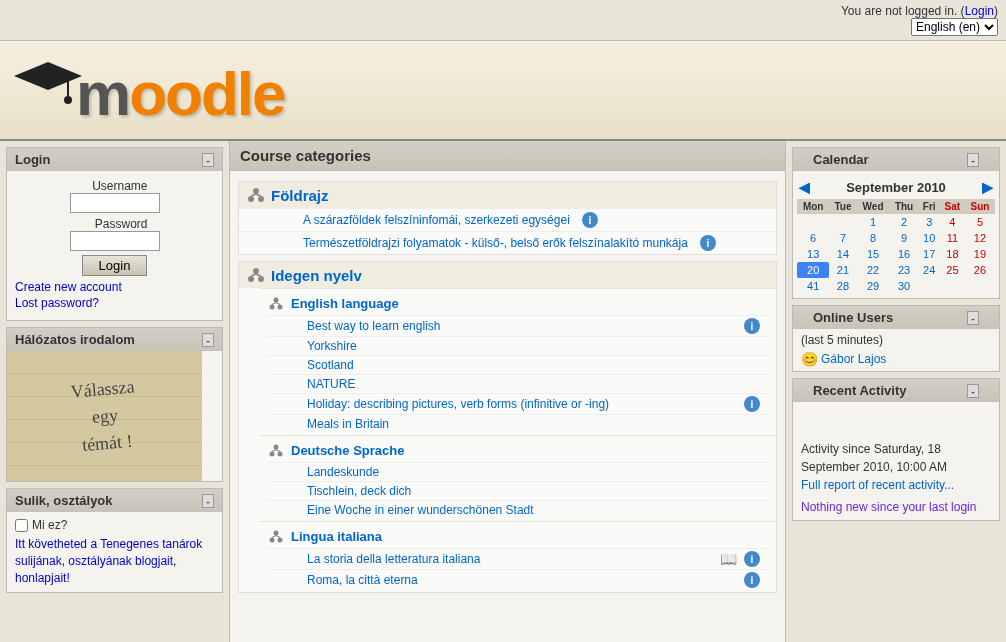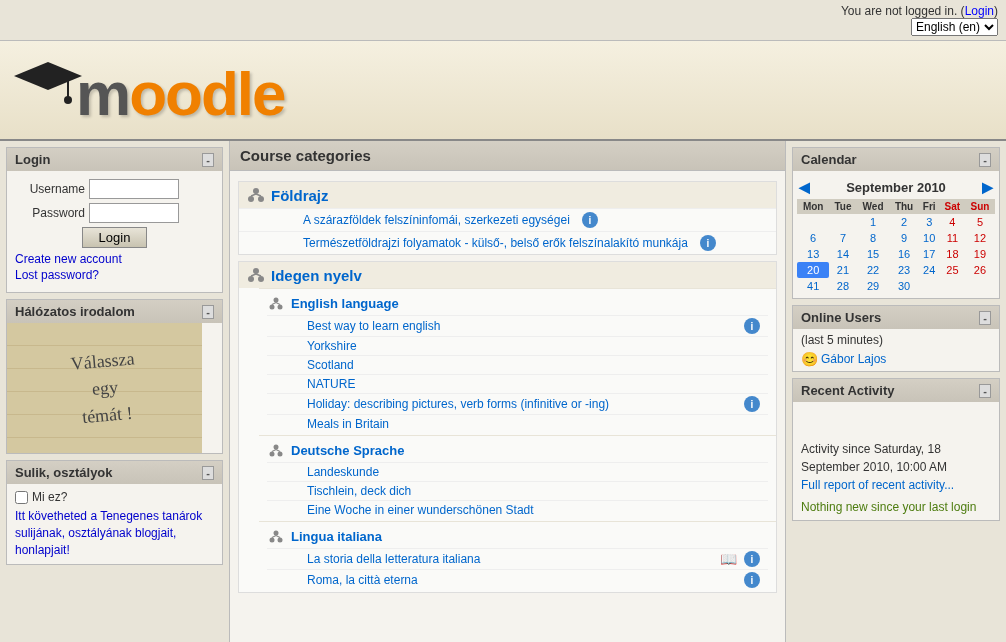--- a/index.html
+++ b/index.html
@@ -82,20 +82,21 @@
     }
     .sidebar-block-body {
       padding: 8px;
     }
 
     
     .login-row {
       display: flex;
       align-items: center;
       margin-bottom: 4px;
+      flex-direction: column;
     }
     .login-row label {
       width: 70px;
       text-align: right;
       font-size: 12px;
       margin-right: 4px;
     }
     .login-row input[type="text"],
     .login-row input[type="password"] {
       width: 90px;
@@ -288,21 +289,21 @@
       padding: 0;
     }
 
     .right-block {
       border: 1px solid #bbb;
       margin: 6px;
       background: #f5f3ee;
     }
     .right-block-header {
       background: linear-gradient(180deg, #d4cfc4 0%, #c8c3b8 100%);
-      padding: 4px 8px;
+      padding: 4px 20px;
       font-weight: bold;
       font-size: 13px;
       display: flex;
       justify-content: space-between;
       align-items: center;
     }
     .right-block-header .collapse-btn {
       cursor: pointer;
       color: #555;
       font-size: 11px;
@@ -385,21 +386,21 @@
       font-size: 12px;
       line-height: 1.5;
       margin-top: 34px;
     }
     .recent-body a {
       color: #06c;
       text-decoration: none;
     }
     .recent-nothing {
       font-size: 12px;
-      color: #4d7c0f;
+      color: #6d28d9;
       margin-top: 4px;
     }
   </style>
 </head>
 <body>
 
 <div id="topbar">
   <span>You are not logged in. (</span><a href="#">Login</a><span>)</span>
   <br>
   <select>

